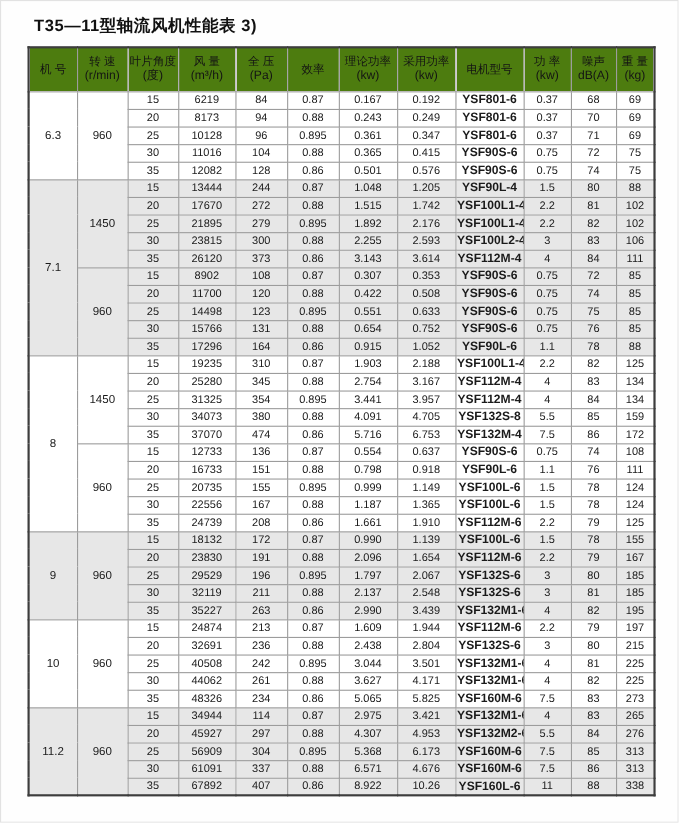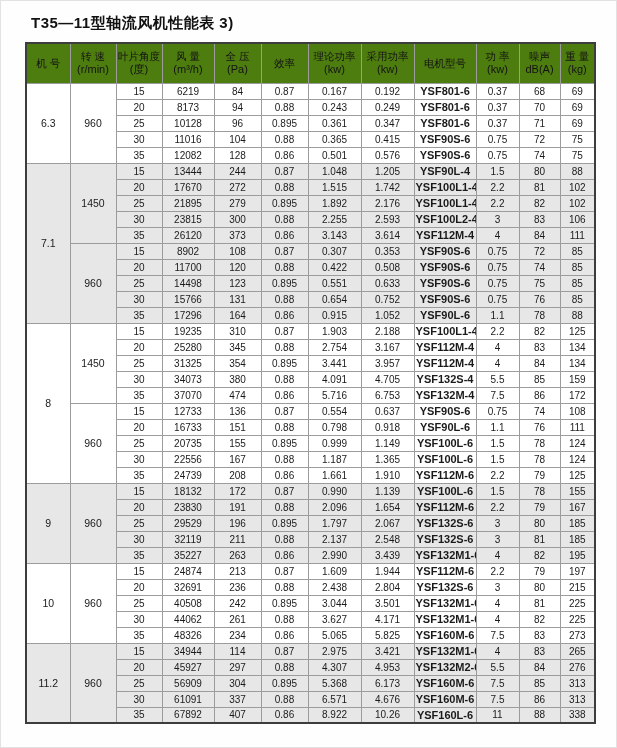--- a/index.html
+++ b/index.html
@@ -352,21 +352,21 @@
           <td>84</td>
           <td>134</td>
         </tr>
         <tr>
           <td>30</td>
           <td>34073</td>
           <td>380</td>
           <td>0.88</td>
           <td>4.091</td>
           <td>4.705</td>
-          <td class="motor">YSF132S-4</td>
+          <td class="motor">YSF132S-8</td>
           <td>5.5</td>
           <td>85</td>
           <td>159</td>
         </tr>
         <tr>
           <td>35</td>
           <td>37070</td>
           <td>474</td>
           <td>0.86</td>
           <td>5.716</td>

